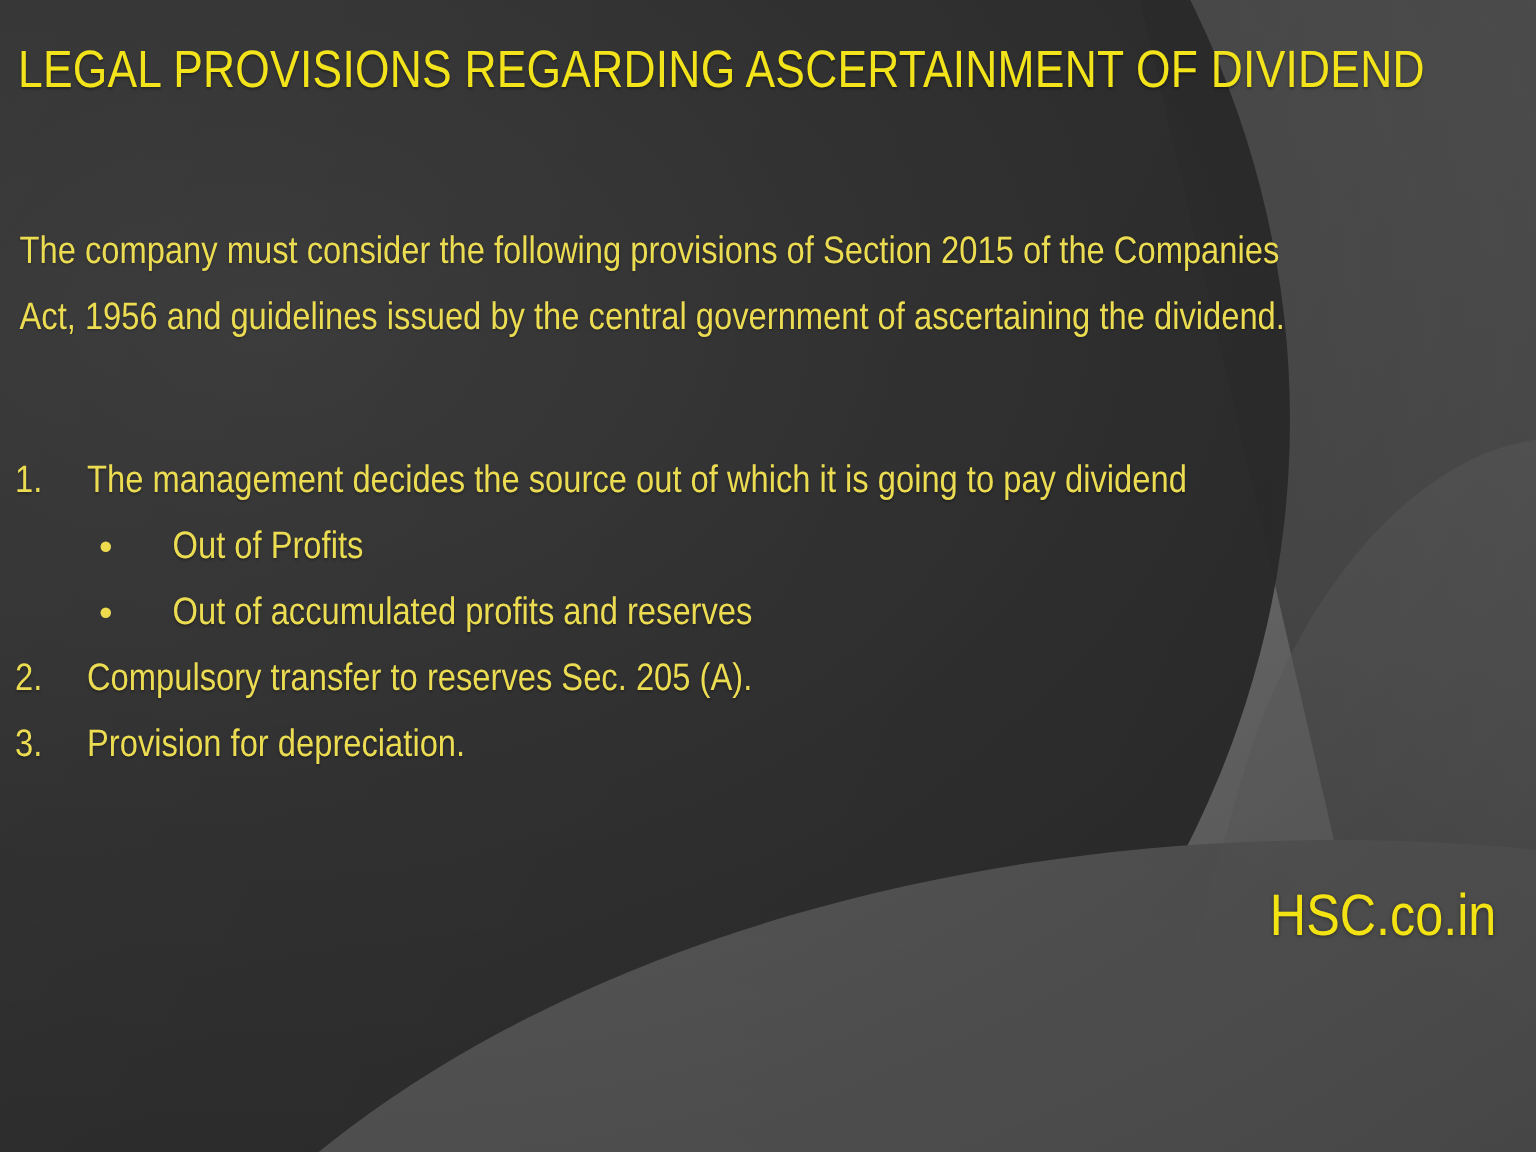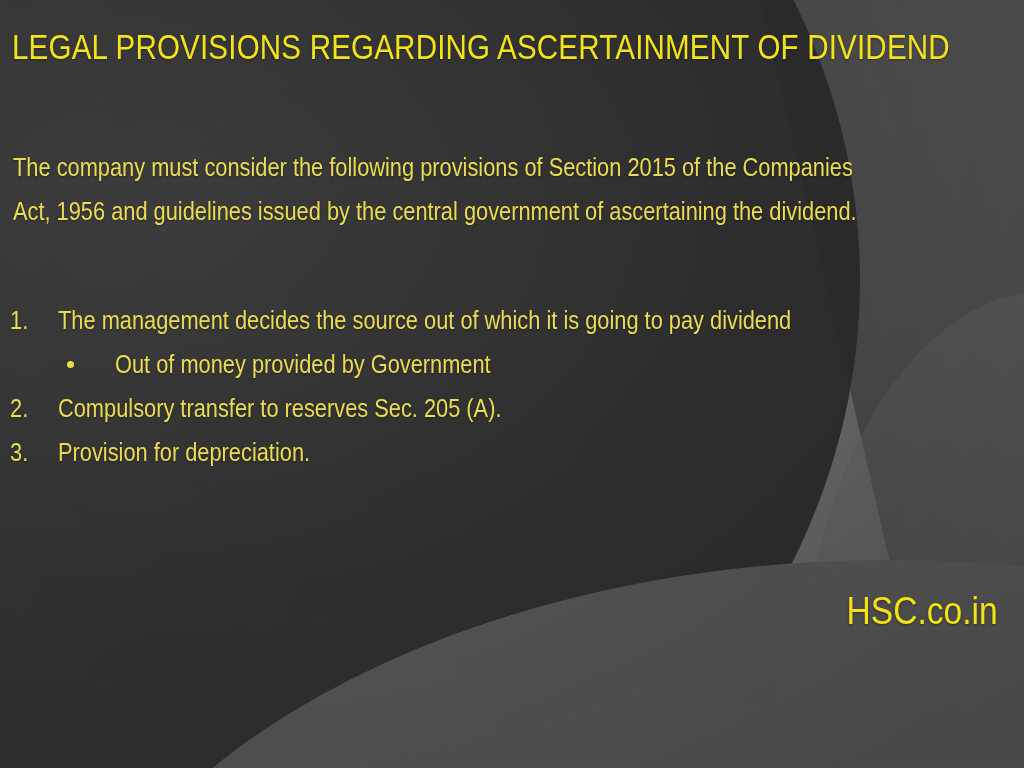--- a/index.html
+++ b/index.html
@@ -202,27 +202,31 @@
 
     <div id="intro-paragraph">The company must consider the following provisions of Section 2015 of the Companies Act, 1956 and guidelines issued by the central government of ascertaining the dividend.</div>
 
     <div id="provisions-list">
 
       <div class="numbered-item">
         <span class="num-marker">1.</span>
         <span class="num-text">The management decides the source out of which it is going to pay dividend</span>
       </div>
 
-
-
-
       <div class="bullet-item">
         <span class="bullet-dot"></span>
-        <span class="bullet-text">Out of money provided by Government</span>
-      </div>
+        <span class="bullet-text">Out of Profits</span>
+      </div>
+
+
+      <div class="bullet-item">
+        <span class="bullet-dot"></span>
+        <span class="bullet-text">Out of accumulated profits and reserves</span>
+      </div>
+
 
       <div class="numbered-item">
         <span class="num-marker">2.</span>
         <span class="num-text">Compulsory transfer to reserves Sec. 205 (A).</span>
       </div>
 
       <div class="numbered-item">
         <span class="num-marker">3.</span>
         <span class="num-text">Provision for depreciation.</span>
       </div>

